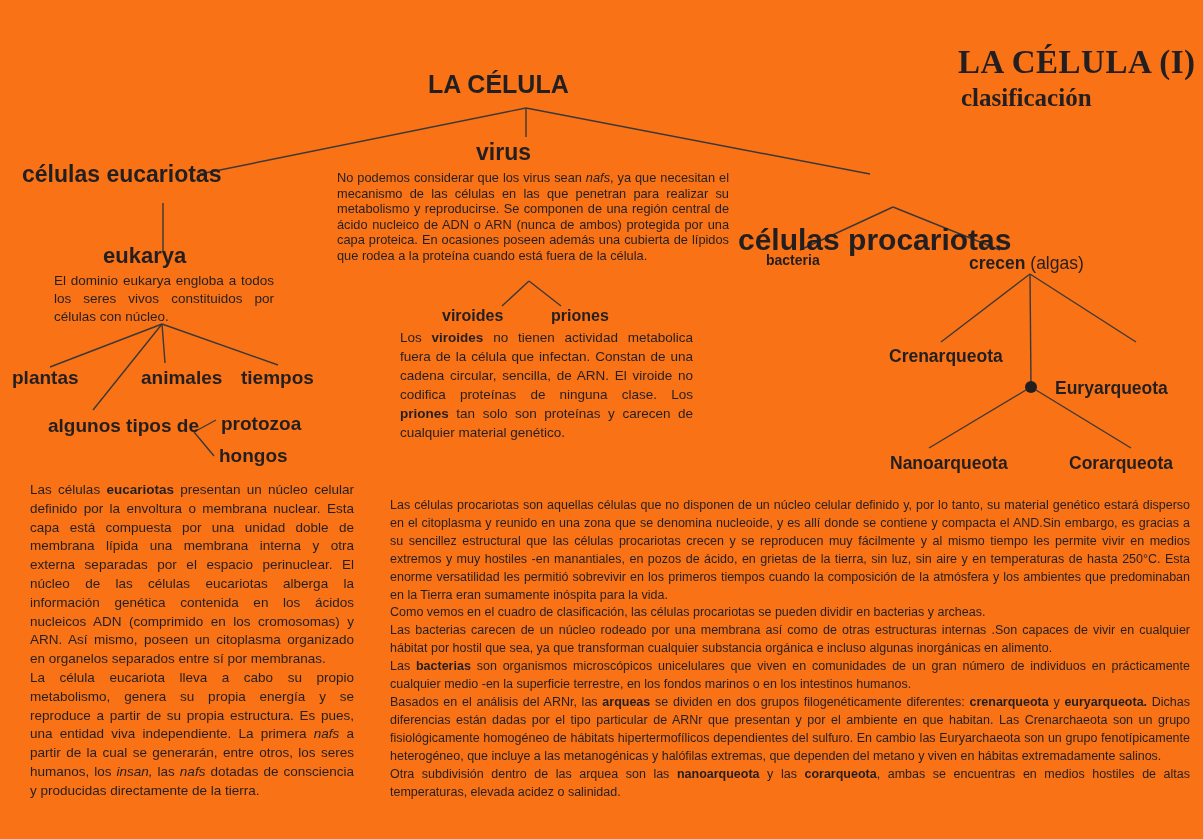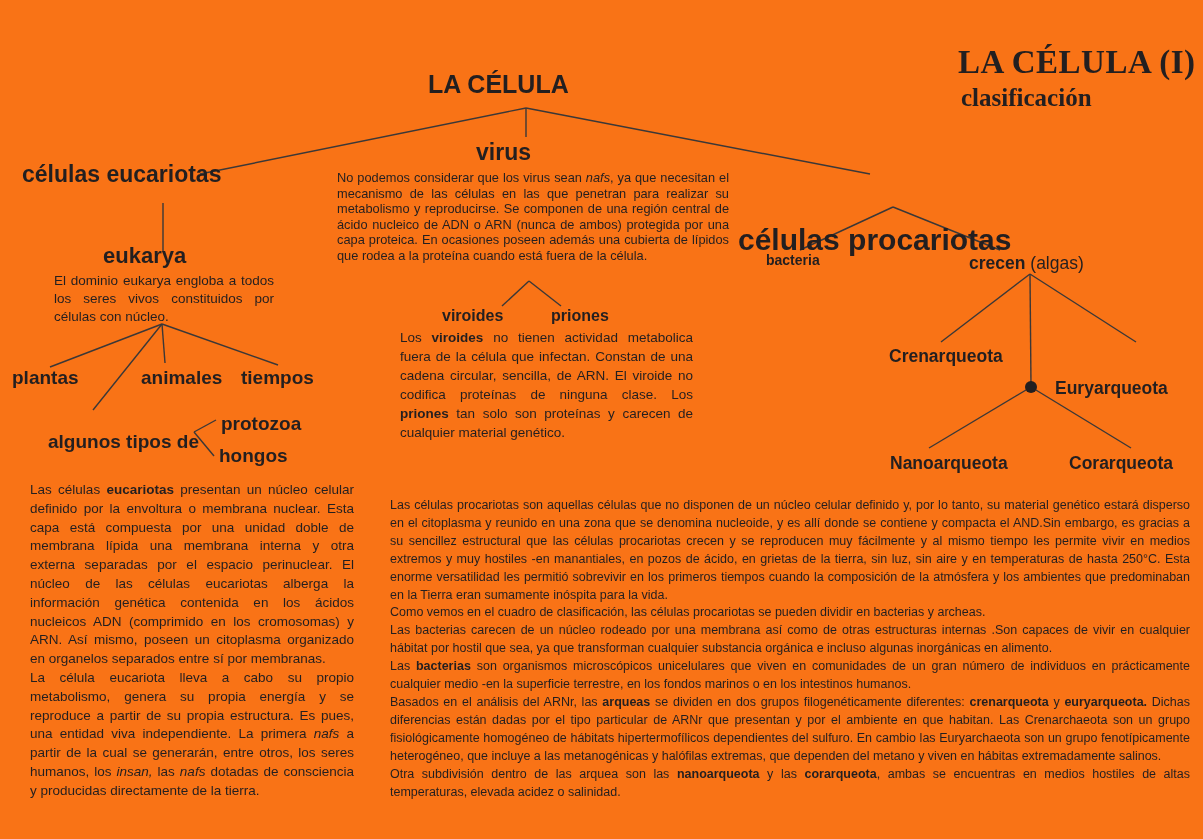--- a/index.html
+++ b/index.html
@@ -49,21 +49,21 @@
   <div class="node serif" style="left:961px;top:84px;font-size:25px;">clasificación</div>
 
   <div class="node center" style="left:428px;top:70px;width:200px;font-size:25px;">LA CÉLULA</div>
 
   <div class="node center" style="left:22px;top:161px;width:260px;font-size:23px;">células eucariotas</div>
   <div class="node center" style="left:103px;top:243px;width:120px;font-size:22px;">eukarya</div>
   <div class="para" style="left:54px;top:272px;width:220px;font-size:13.5px;line-height:18px;"><span>El dominio eukarya engloba a todos los seres vivos constituidos por células con núcleo.</span></div>
   <div class="node" style="left:12px;top:367px;font-size:19px;">plantas</div>
   <div class="node" style="left:141px;top:367px;font-size:19px;">animales</div>
   <div class="node" style="left:241px;top:367px;font-size:19px;">tiempos</div>
-  <div class="node" style="left:48px;top:415px;font-size:19px;margin-top:16px;">algunos tipos de</div>
+  <div class="node" style="left:48px;top:415px;font-size:19px;">algunos tipos de</div>
   <div class="node" style="left:221px;top:413px;font-size:19px;">protozoa</div>
   <div class="node" style="left:219px;top:445px;font-size:19px;">hongos</div>
   <div class="para" style="left:30px;top:481px;width:324px;font-size:13.5px;line-height:18.8px;">
       <div class="rp"><span>Las células </span><b>eucariotas</b><span> presentan un núcleo celular definido por la envoltura o membrana nuclear. Esta capa está compuesta por una unidad doble de membrana lípida una membrana interna y otra externa separadas por el espacio perinuclear. El núcleo de las células eucariotas alberga la información genética contenida en los ácidos nucleicos ADN (comprimido en los cromosomas) y ARN. Así mismo, poseen un citoplasma organizado en organelos separados entre sí por membranas.</span></div>
       <div class="rp"><span>La célula eucariota lleva a cabo su propio metabolismo, genera su propia energía y se reproduce a partir de su propia estructura. Es pues, una entidad viva independiente. La primera </span><i>nafs</i><span> a partir de la cual se generarán, entre otros, los seres humanos, los </span><i>insan,</i><span> las </span><i>nafs</i><span> dotadas de consciencia y producidas directamente de la tierra.</span></div>
     </div>
 
   <div class="node center" style="left:476px;top:139px;width:100px;font-size:23px;">virus</div>
   <div class="para" style="left:337px;top:170px;width:392px;font-size:12.8px;line-height:15.5px;"><span>No podemos considerar que los virus sean </span><i>nafs</i><span>, ya que necesitan el mecanismo de las células en las que penetran para realizar su metabolismo y reproducirse. Se componen de una región central de ácido nucleico de ADN o ARN (nunca de ambos) protegida por una capa proteica. En ocasiones poseen además una cubierta de lípidos que rodea a la proteína cuando está fuera de la célula.</span></div>
   <div class="node" style="left:442px;top:307px;font-size:16px;">viroides</div>

